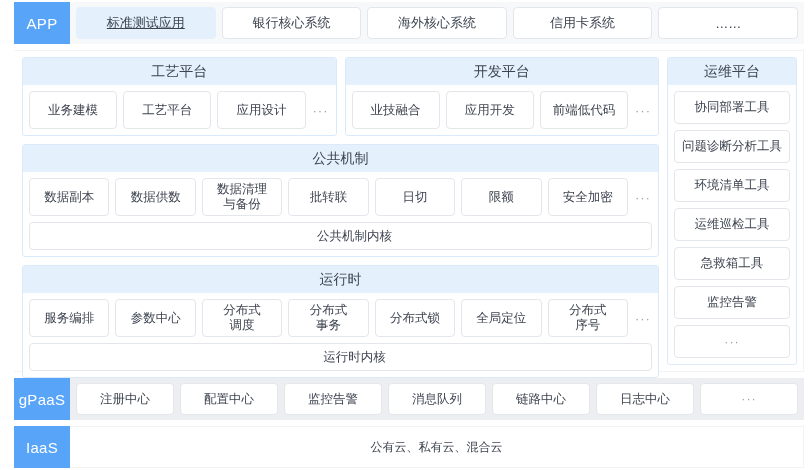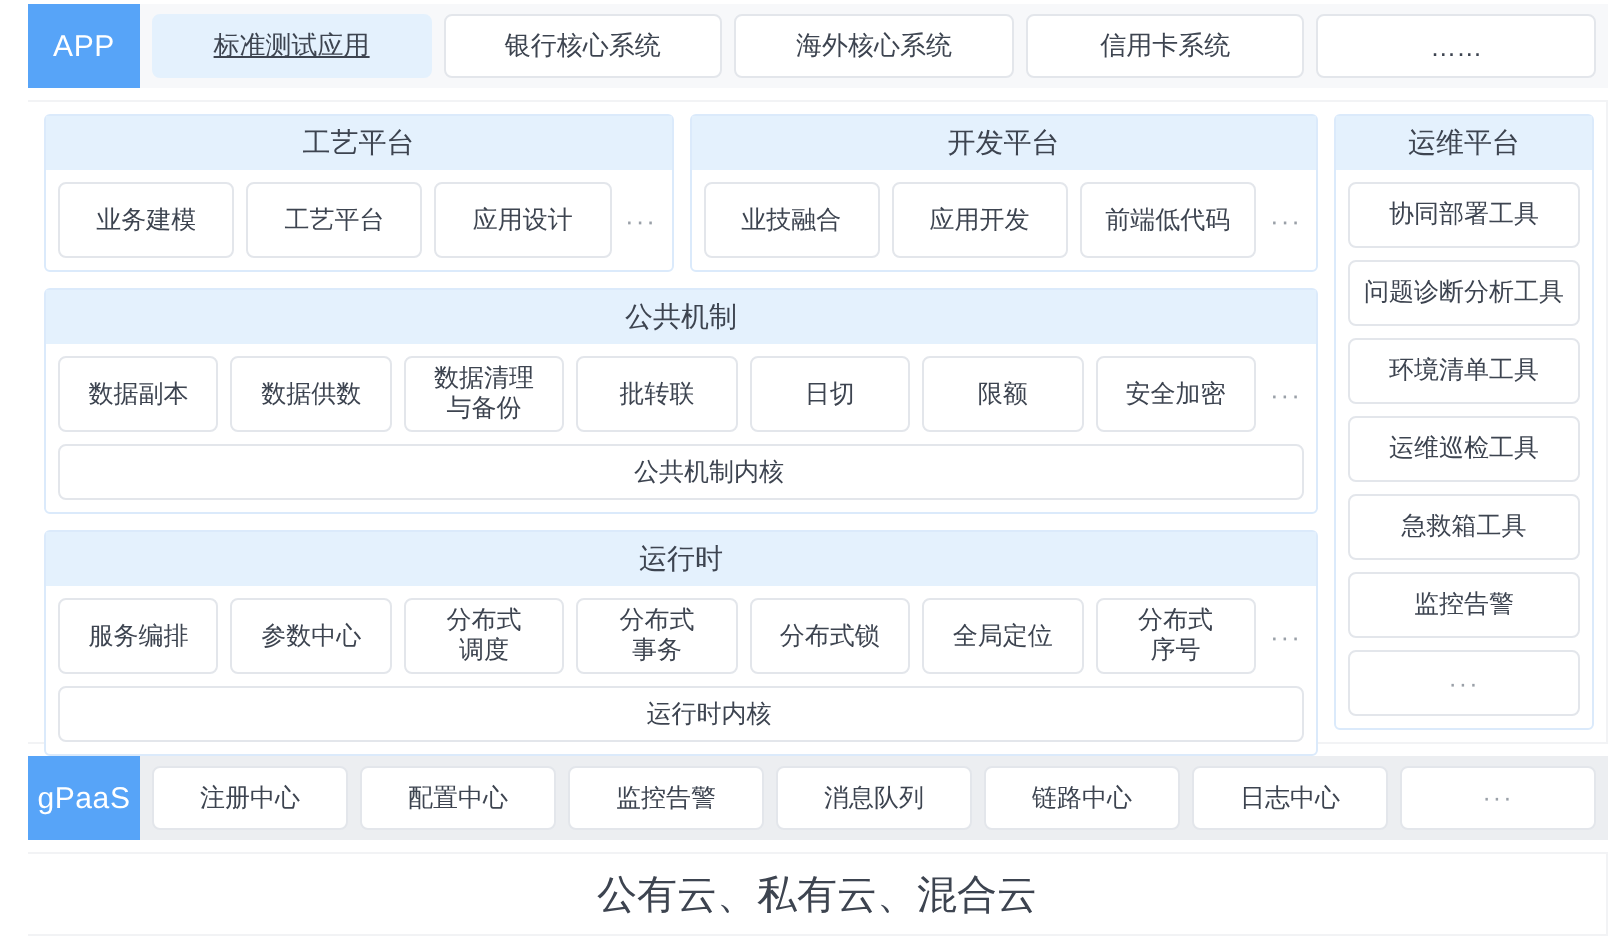--- a/index.html
+++ b/index.html
@@ -252,21 +252,21 @@
   
   #iaas-band {
     top: 426px;
     height: 42px;
   }
   #iaas-band .band-body {
     background: #ffffff;
     border: 1px solid #f2f3f5;
     border-left: none;
     justify-content: center;
-    font-size: 20px;
+    font-size: 12px;
     color: #3d4450;
   }
 </style>
 </head>
 <body>
 
 <div class="canvas">
 
   <div class="band" id="app-band">
     <div class="band-label">APP</div>
@@ -377,18 +377,19 @@
       <div class="gp-chip">配置中心</div>
       <div class="gp-chip">监控告警</div>
       <div class="gp-chip">消息队列</div>
       <div class="gp-chip">链路中心</div>
       <div class="gp-chip">日志中心</div>
       <div class="gp-chip dots">···</div>
     </div>
   </div>
 
   <div class="band" id="iaas-band">
+    <div class="band-label">IaaS</div>
     <div class="band-body">
       <span>公有云、私有云、混合云</span>
     </div>
   </div>
 
 </div>
 
 </body></html>

